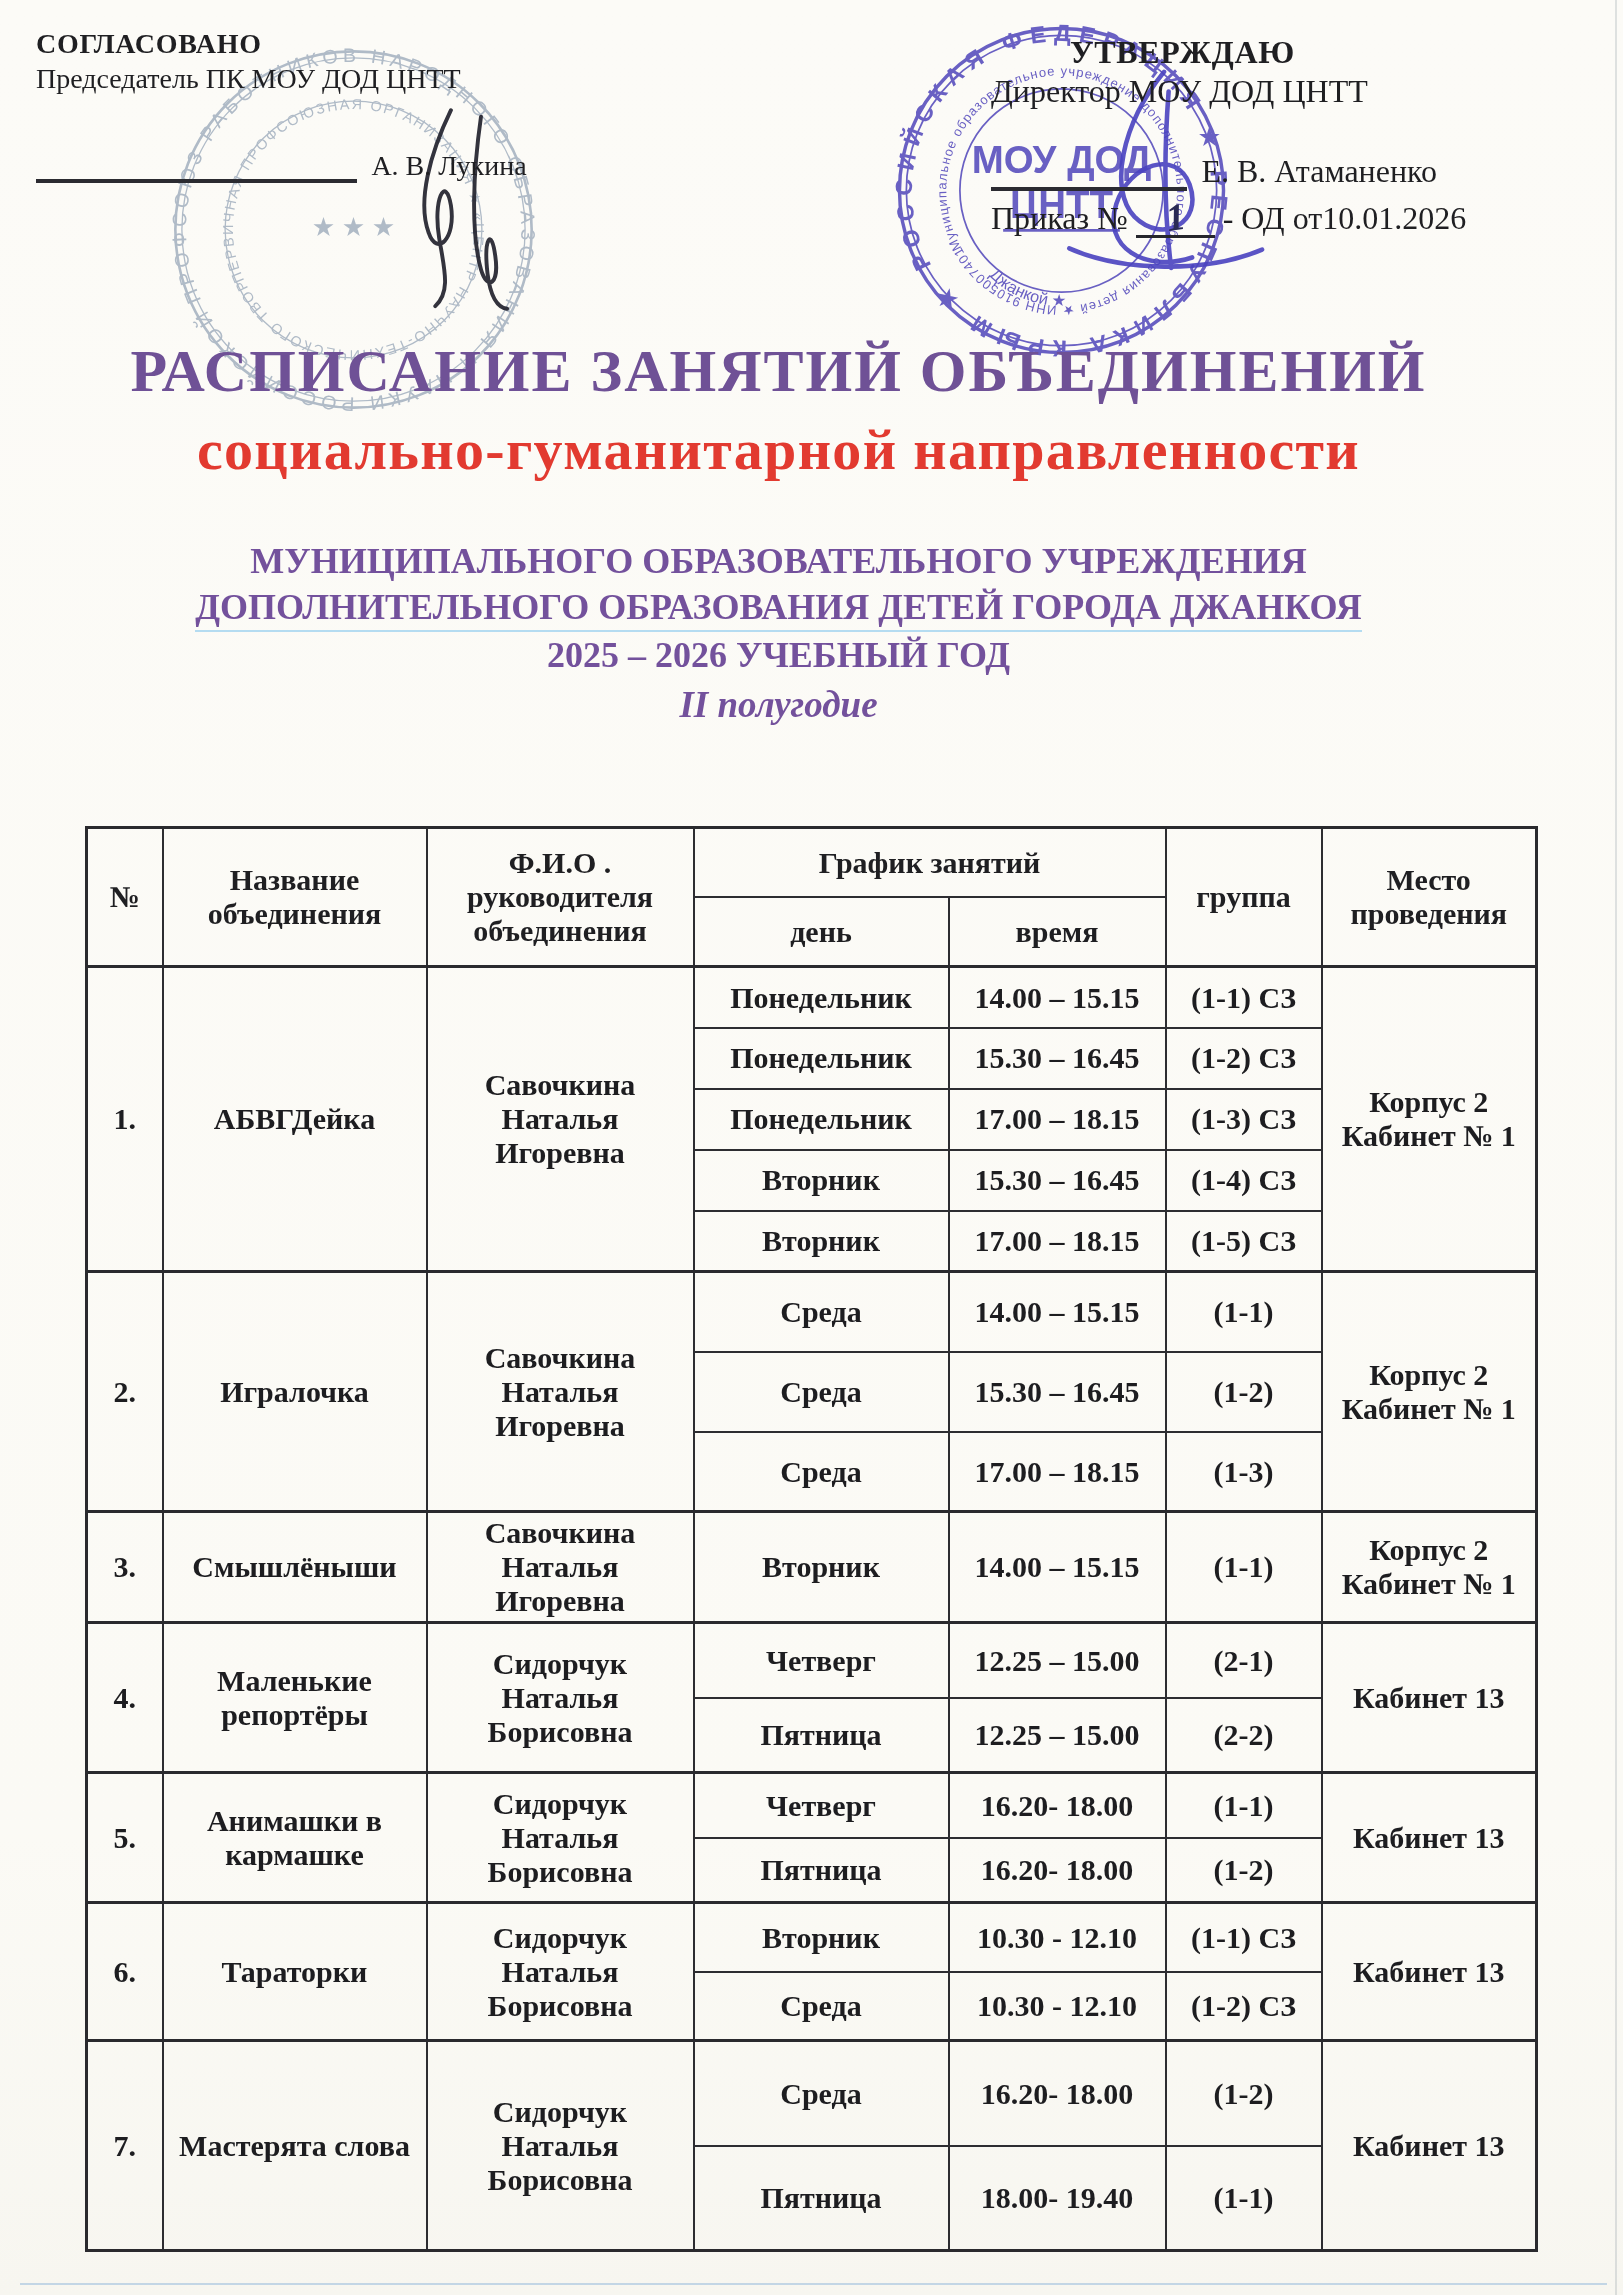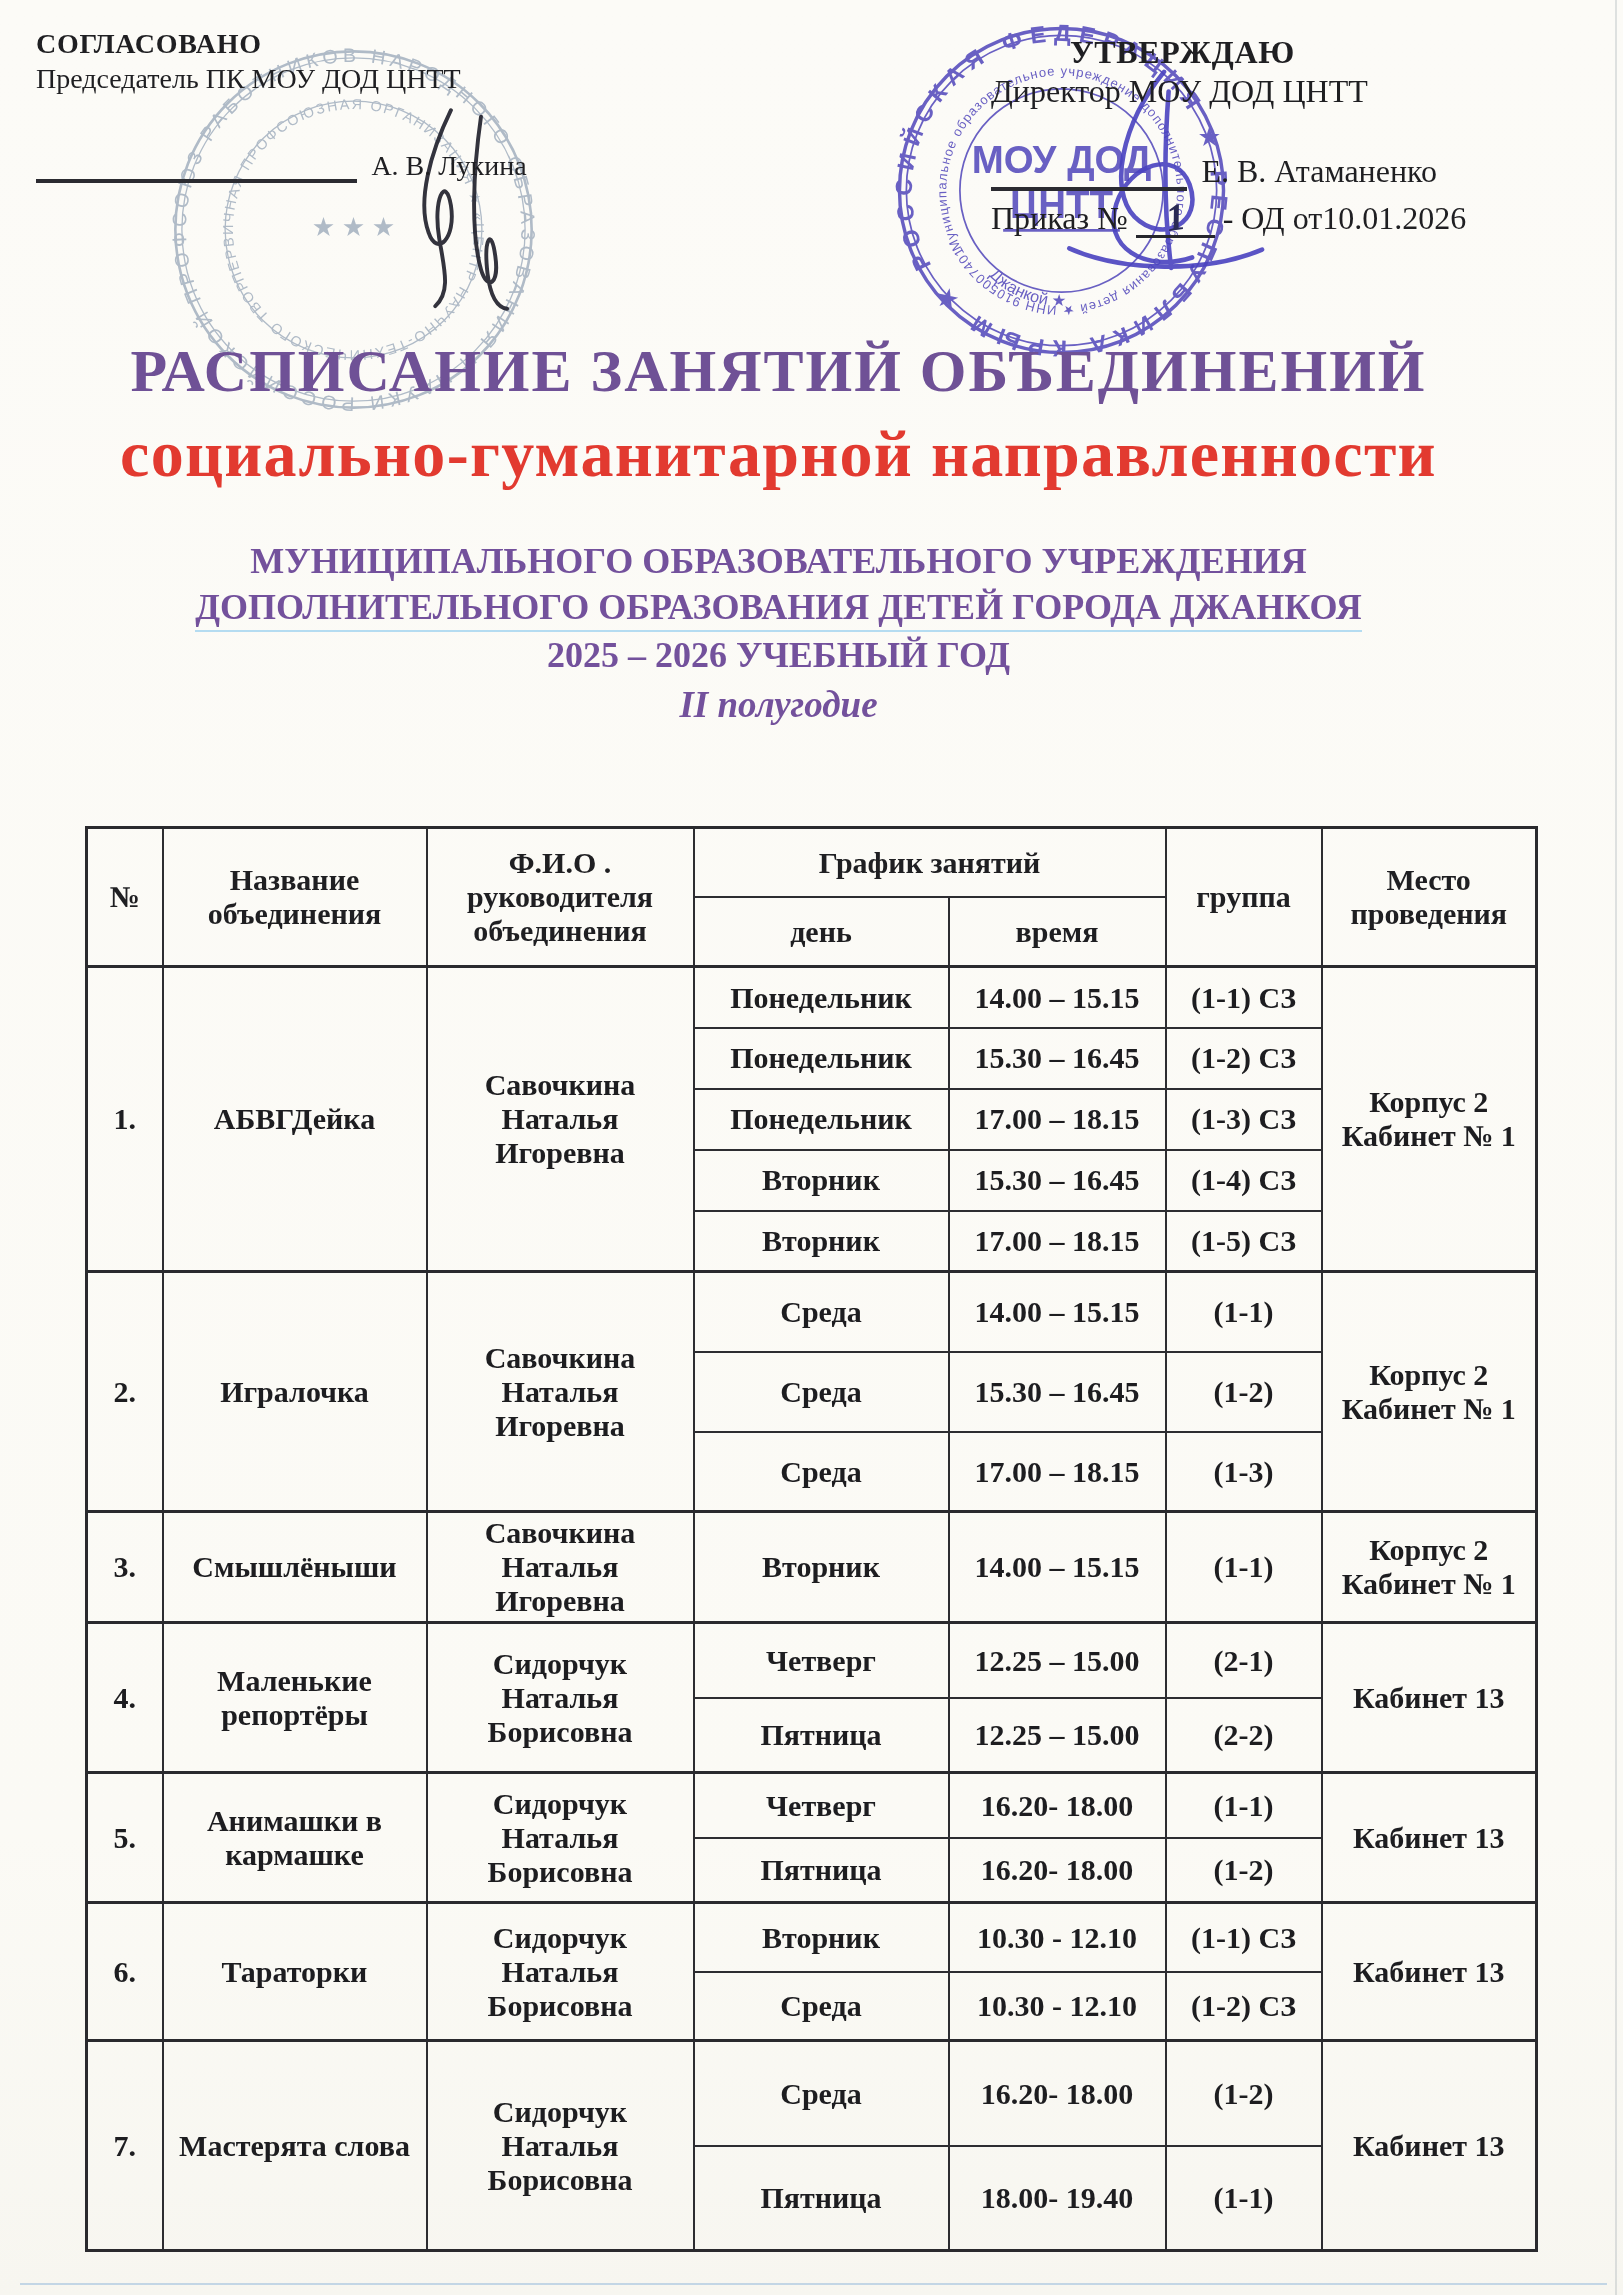--- a/index.html
+++ b/index.html
@@ -35,21 +35,21 @@
   .stamp-left{left:131px;top:33px;width:445px;height:393px;opacity:.55;filter:blur(0.5px);}
   .stamp-right{left:865px;top:11.8px;width:393px;height:357px;opacity:.9;filter:blur(0.3px);}
   .sig-ink{position:absolute;pointer-events:none;}
   .sig-ink.left{left:353px;top:98px;width:222px;height:236px;}
   .sig-ink.right{left:1017px;top:52px;width:281px;height:275px;}
 
   
   .title1{position:absolute;top:337px;left:0;width:1557px;text-align:center;
     font-size:60px;font-weight:bold;color:#6f5196;letter-spacing:2px;}
   .title2{position:absolute;top:416px;left:0;width:1557px;text-align:center;
-    font-size:66px;font-weight:bold;color:#e23a30;letter-spacing:1.3px;}
+    font-size:58px;font-weight:bold;color:#e23a30;letter-spacing:1.3px;}
   .subs{position:absolute;top:538px;left:0;width:1557px;text-align:center;
     font-size:36px;font-weight:bold;color:#73519c;line-height:1.28;}
   .subs .u-blue span{display:inline-block;border-bottom:2.6px solid rgba(110,190,235,.5);}
   .semester{font-style:italic;font-size:37px;margin-top:3px;}
 
   
   table.sched{position:absolute;left:85px;top:826px;width:1449px;
     border-collapse:collapse;table-layout:fixed;font-weight:bold;border:3.9px solid #2a2a2e;}
   .sched th,.sched td{border:2px solid #2d2d31;vertical-align:middle;text-align:center;
     padding:2.6px 5.2px;overflow:hidden;}

